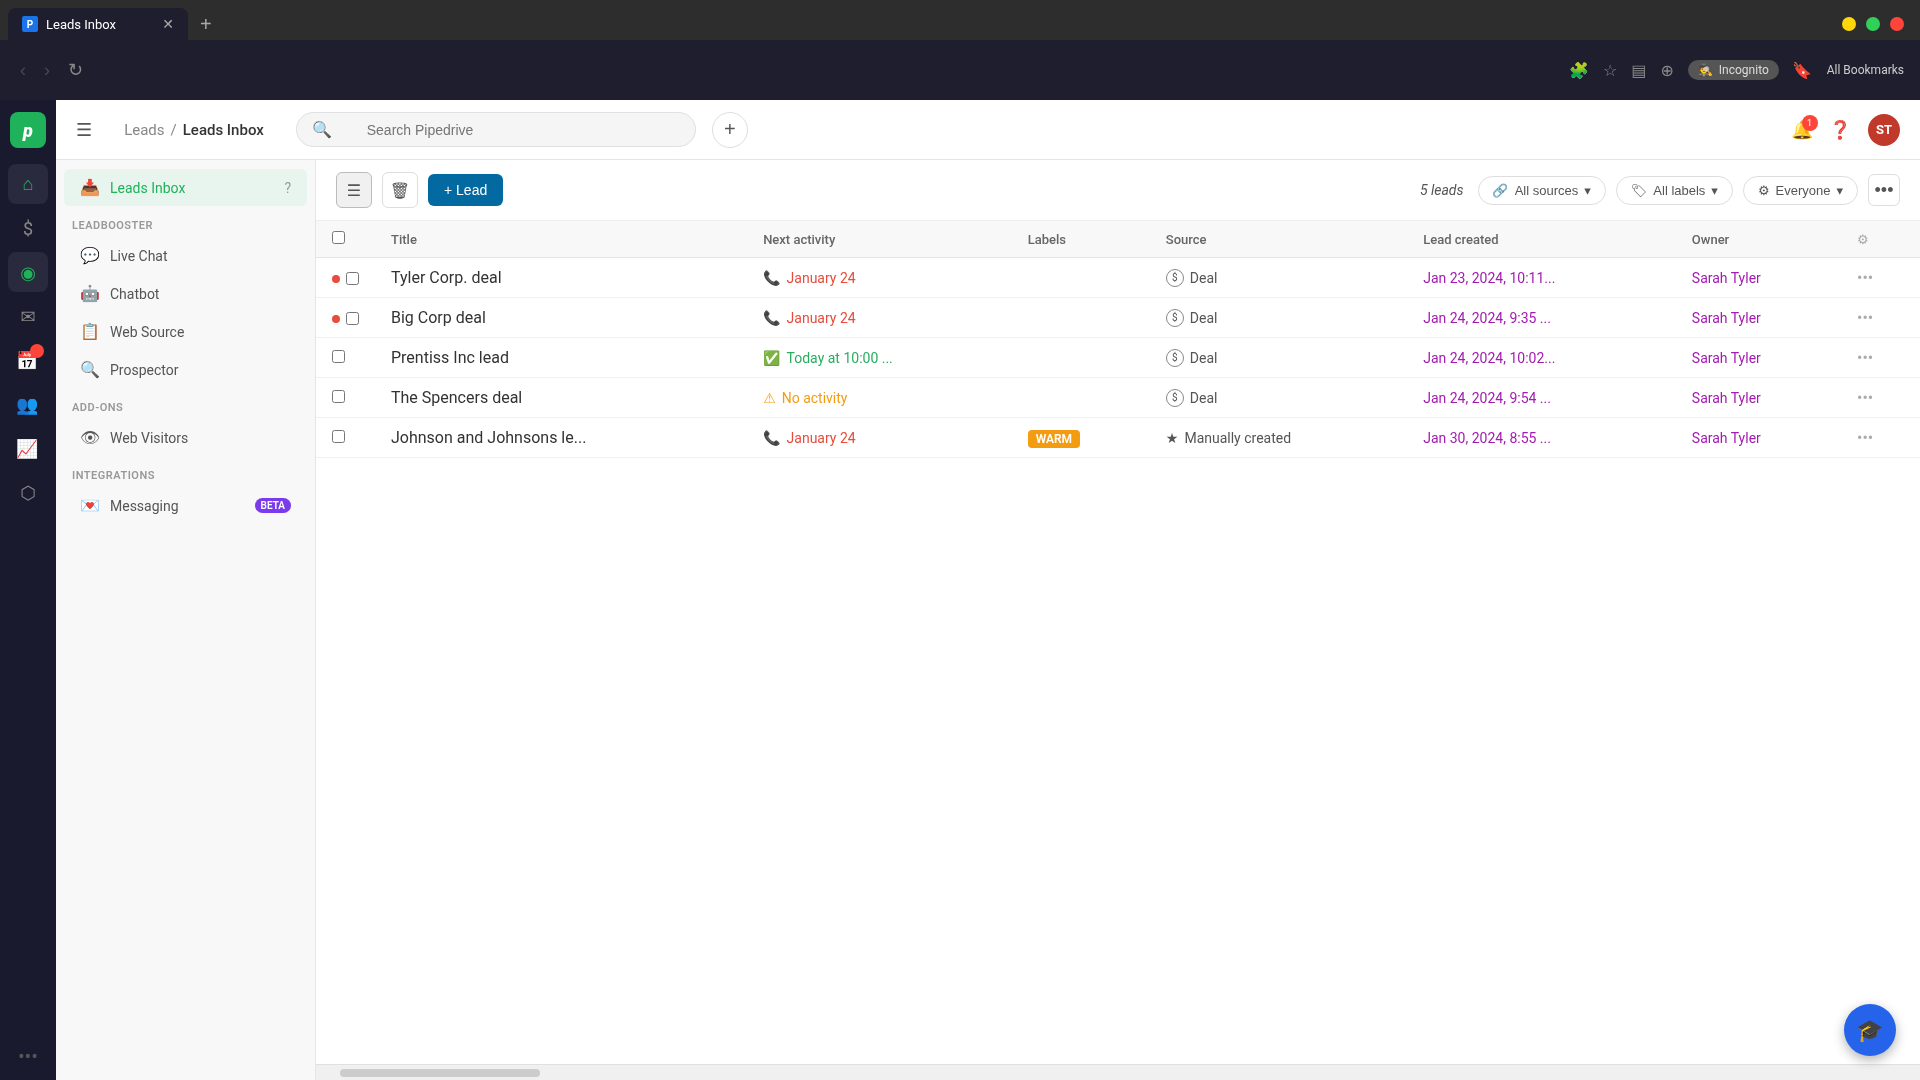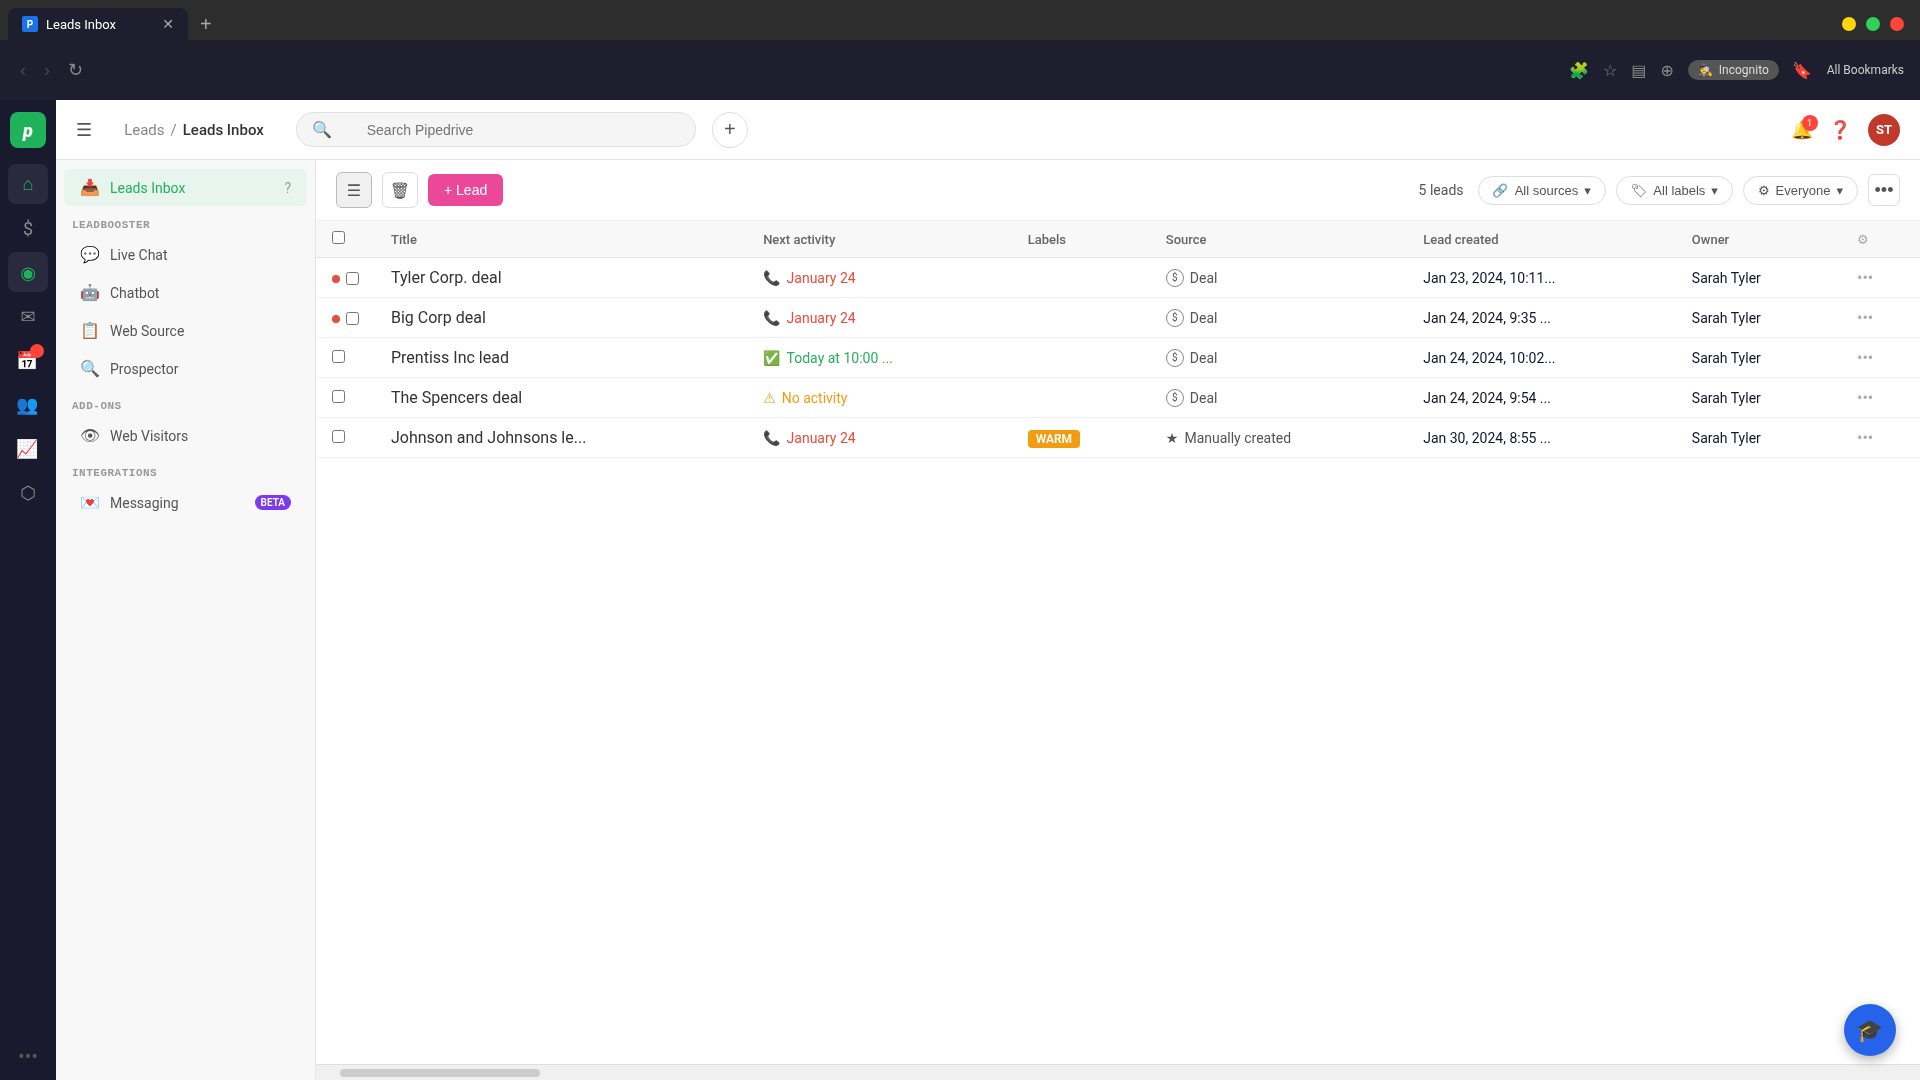--- a/index.html
+++ b/index.html
@@ -53,50 +53,50 @@
     .avatar { width: 32px; height: 32px; border-radius: 50%; background: #c0392b; display: flex; align-items: center; justify-content: center; color: #fff; font-size: 13px; font-weight: bold; cursor: pointer; }
 
     
     .main-content { flex: 1; background: #fff; display: flex; flex-direction: column; overflow: hidden; }
 
     
     .content-area { display: flex; flex: 1; overflow: hidden; }
 
     
     .sidebar-nav { width: 260px; background: #f8f8f8; border-right: 1px solid #e5e5e5; padding: 8px 0; overflow-y: auto; flex-shrink: 0; }
-    .sidebar-section-label { font-size: 11px; color: #999; font-weight: 600; text-transform: uppercase; padding: 12px 16px 4px; letter-spacing: 0.5px; font-family: Liberation Mono, monospace; }
+    .sidebar-section-label { font-size: 11px; color: #999; font-weight: 600; text-transform: uppercase; padding: 12px 16px 4px; letter-spacing: 0.5px; }
     .sidebar-item { display: flex; align-items: center; gap: 10px; padding: 9px 16px; cursor: pointer; border-radius: 6px; margin: 1px 8px; color: #555; font-size: 14px; }
     .sidebar-item.active { background: #e8f5ee; color: #20b25a; }
     .sidebar-item-icon { font-size: 16px; width: 20px; text-align: center; }
     .sidebar-item-help { margin-left: auto; color: #999; font-size: 14px; cursor: pointer; }
     .sidebar-beta-badge { background: #7c3aed; color: #fff; font-size: 10px; padding: 2px 6px; border-radius: 10px; font-weight: 600; margin-left: auto; }
 
     
     .table-area { flex: 1; overflow: auto; display: flex; flex-direction: column; }
     .table-toolbar { display: flex; align-items: center; padding: 12px 20px; gap: 10px; border-bottom: 1px solid #eee; background: #fff; }
     .view-btn { width: 36px; height: 36px; border: 1px solid #ddd; border-radius: 6px; background: #fff; display: flex; align-items: center; justify-content: center; cursor: pointer; font-size: 16px; color: #555; }
     .view-btn.active { background: #f0f0f0; border-color: #bbb; }
-    .add-lead-btn { background: #ec4899; color: #fff; border: none; border-radius: 6px; padding: 8px 16px; font-size: 14px; font-weight: 500; cursor: pointer; display: flex; align-items: center; gap: 6px; }
+    .add-lead-btn { background: #0369a1; color: #fff; border: none; border-radius: 6px; padding: 8px 16px; font-size: 14px; font-weight: 500; cursor: pointer; display: flex; align-items: center; gap: 6px; }
     .filter-spacer { flex: 1; }
-    .leads-count { font-size: 14px; color: #555; margin-right: 4px; }
+    .leads-count { font-size: 14px; color: #555; margin-right: 4px; font-style: italic; }
     .filter-btn { display: flex; align-items: center; gap: 6px; border: 1px solid #ddd; border-radius: 20px; padding: 6px 14px; background: #fff; cursor: pointer; font-size: 13px; color: #555; }
     .more-btn { width: 32px; height: 32px; border: 1px solid #ddd; border-radius: 6px; background: #fff; display: flex; align-items: center; justify-content: center; cursor: pointer; color: #555; font-size: 18px; }
 
     
     .leads-table { width: 100%; border-collapse: collapse; font-size: 14px; }
     .leads-table th { background: #f8f8f8; border-bottom: 1px solid #e5e5e5; padding: 10px 16px; text-align: left; font-weight: 500; color: #666; font-size: 13px; position: sticky; top: 0; white-space: nowrap; }
     .leads-table td { padding: 10px 16px; border-bottom: 1px solid #f0f0f0; vertical-align: middle; white-space: nowrap; }
     .checkbox-cell { width: 40px; }
     .lead-title { font-size: 16px; color: #333; font-weight: 400; }
     .activity-overdue { color: #e74c3c; display: flex; align-items: center; gap: 6px; }
     .activity-today { color: #27ae60; display: flex; align-items: center; gap: 6px; }
     .activity-none { color: #f39c12; display: flex; align-items: center; gap: 6px; }
     .source-cell { display: flex; align-items: center; gap: 6px; color: #555; }
     .label-badge { background: #f39c12; color: #fff; padding: 2px 8px; border-radius: 4px; font-size: 12px; font-weight: 600; }
-    .owner-cell { color: #0f172a; }
+    .owner-cell { color: #a21caf; }
     .row-actions { color: #aaa; cursor: pointer; font-size: 16px; }
 
     
     .table-scrollbar { height: 16px; background: #f0f0f0; border-top: 1px solid #e0e0e0; display: flex; align-items: center; padding: 0 4px; }
     .scrollbar-thumb { width: 200px; height: 8px; background: #ccc; border-radius: 4px; margin-left: 20px; }
 
     
     .chat-fab { position: fixed; bottom: 24px; right: 24px; width: 52px; height: 52px; background: #2563eb; border-radius: 50%; display: flex; align-items: center; justify-content: center; cursor: pointer; color: #fff; font-size: 22px; box-shadow: 0 4px 12px rgba(0,0,0,0.3); }
   </style>
 </head>

